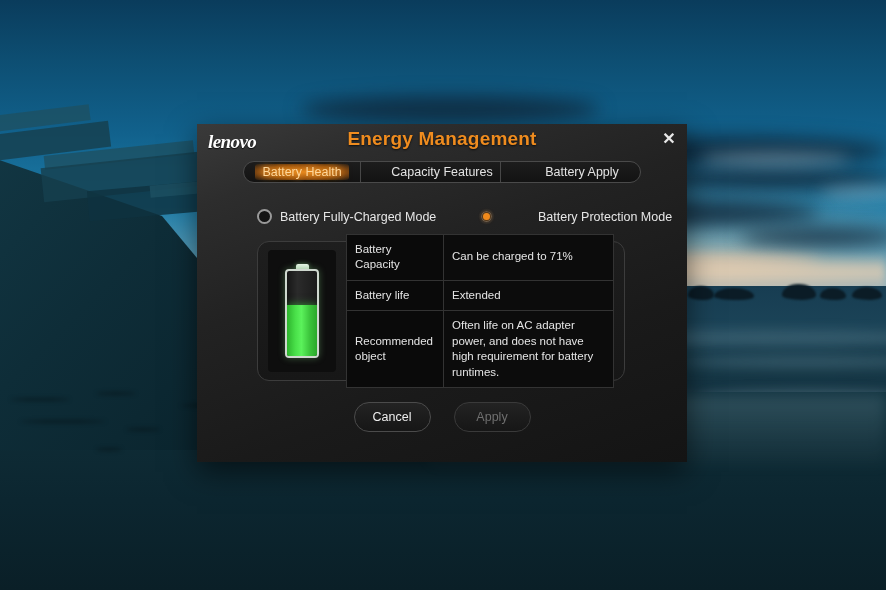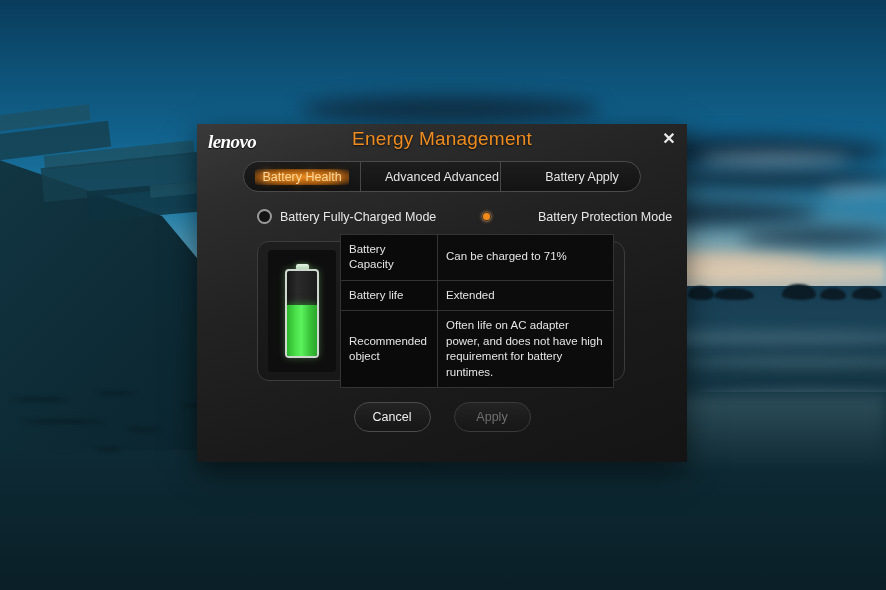--- a/index.html
+++ b/index.html
@@ -94,33 +94,33 @@
   }
   .logo {
     position: absolute; left: 11px; top: 7px;
     font-family: Liberation Serif, serif;
     font-style: italic; font-weight: bold; font-size: 19px;
     letter-spacing: -0.6px; color: #ffffff;
     text-shadow: 0 1px 1px rgba(0,0,0,0.8);
   }
   .win-title {
     position: absolute; left: 0; right: 0; top: 4px; text-align: center;
-    font-size: 19px; font-weight: normal; color: #ef8c1f;
+    font-size: 19px; font-weight: bold; color: #ef8c1f;
     letter-spacing: 0.2px;
     text-shadow: 0 1px 2px rgba(0,0,0,0.7);
   }
   .close-btn {
     position: absolute; right: 8px; top: 5px; width: 20px; height: 20px;
     color: #e8e8e8; font-size: 16px; font-weight: bold; line-height: 20px;
     text-align: center; cursor: pointer; background: transparent; border: none;
   }
 
   
   .tabs {
-    position: absolute; left: 46px; top: 37px; width: 398px; height: 31px;
+    position: absolute; left: 46px; top: 37px; width: 398px; height: 22px;
     border: 1px solid #4a4a4a; border-radius: 16px;
     background: linear-gradient(to bottom, #1d1d1d, #131313);
     display: flex; overflow: hidden; gap: 23px;
   }
   .tab {
     flex: 1; display: flex; align-items: center; justify-content: center;
     font-size: 12.5px; color: #e3e3e3; cursor: pointer;
     border-right: 1px solid #474747;
     background: transparent;
   }
@@ -196,21 +196,21 @@
     box-shadow: 0 0 7px rgba(150,235,150,0.35);
   }
   .bat-fill {
     position: absolute; left: 0; bottom: 0; width: 100%;
     background: linear-gradient(to right, #2db32d 0%, #49e049 28%, #5bf25b 48%, #39c139 78%, #2aa82a 100%);
     box-shadow: 0 0 8px rgba(70,230,70,0.55);
   }
 
   
   .info-table {
-    flex: 1; margin-left: 4px; border-collapse: collapse;
+    flex: 1; margin-left: 10px; border-collapse: collapse;
     background: #0c0c0c;
   }
   .info-table td {
     border: 1px solid #333333;
     font-size: 11.5px; color: #e4e4e4;
     padding: 7px 8px;
     vertical-align: middle;
     line-height: 1.35;
   }
   .info-table td.key { width: 97px; background: #0a0a0a; }
@@ -285,21 +285,21 @@
     <div class="logo">lenovo</div>
     <div class="win-title">Energy Management</div>
     <button class="close-btn">✕</button>
   </div>
 
   <div class="tabs">
     <div class="tab active">
       <span>Battery Health</span>
     </div>
     <div class="tab">
-      <span>Advanced Advanced</span>
+      <span>Capacity Features</span>
     </div>
     <div class="tab">
       <span>Battery Apply</span>
     </div>
   </div>
 
   <div class="radio-row">
     <div class="radio-opt first">
       <span class="radio-dot"></span>
       <span class="radio-label">Battery Fully-Charged Mode</span>

